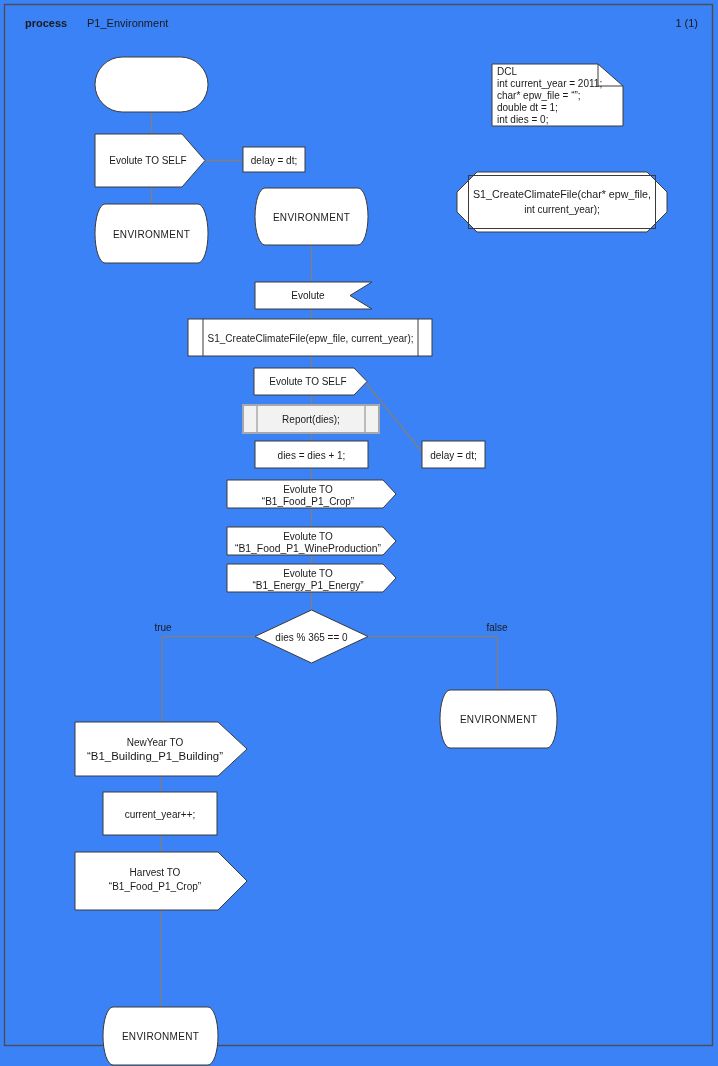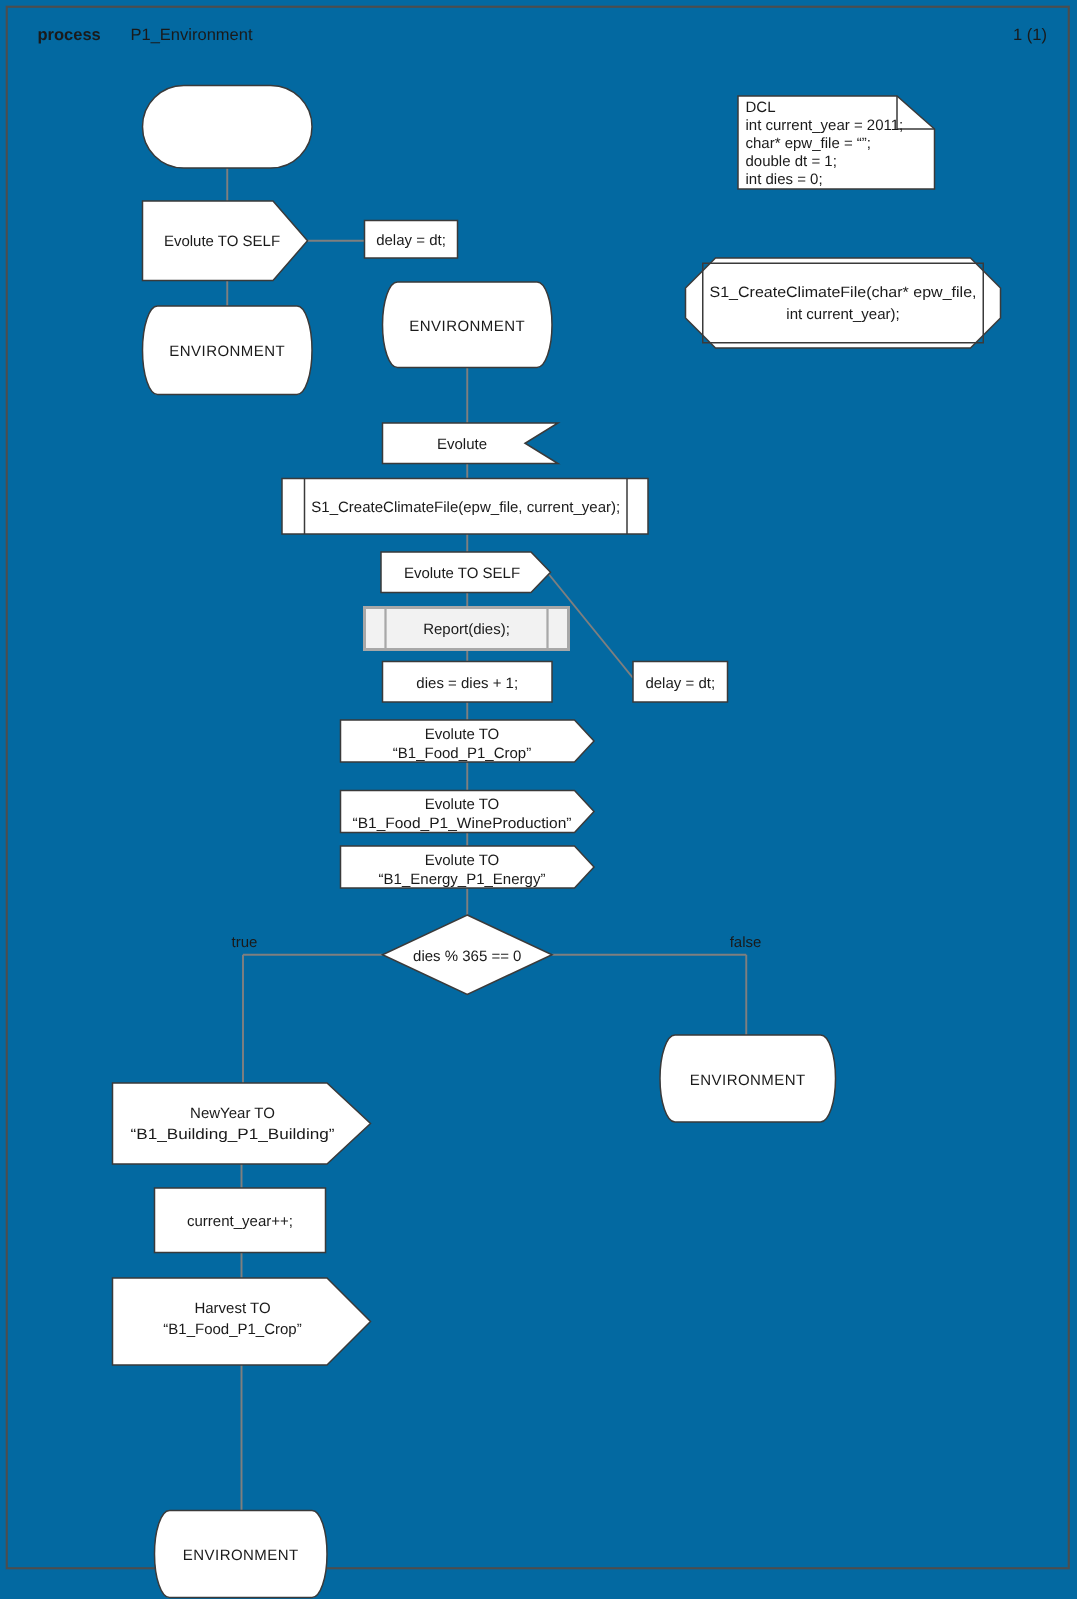--- a/index.html
+++ b/index.html
@@ -3,21 +3,21 @@
 <meta charset="utf-8">
 <style>
   html, body {
     margin: 0;
     padding: 0;
     background: #ffffff;
     width: 718px;
     height: 1066px;
     font-family: "Liberation Sans", sans-serif;
   }
-  .stage { position: relative; width: 718px; height: 1066px; background: #0369a1; }
+  .stage { position: relative; width: 718px; height: 1066px; background: #3b82f6; }
   svg { display: block; }
   
   .shape  { fill: #ffffff; stroke: #3a3a3a; stroke-width: 1; }
   .shape2 { fill: none;    stroke: #3a3a3a; stroke-width: 1; }
   .sel    { fill: #f2f2f2; stroke: #a8a8a8; stroke-width: 2; }
   .selbar { stroke: #a8a8a8; stroke-width: 1.5; }
   .conn   { stroke: #7f7f7f; stroke-width: 1.3; fill: none; }
   .frame  { fill: none; stroke: #4d4d4d; stroke-width: 1.4; }
   
   text { fill: #1a1a1a; font-family: "Liberation Sans", sans-serif; font-size: 10px; }

